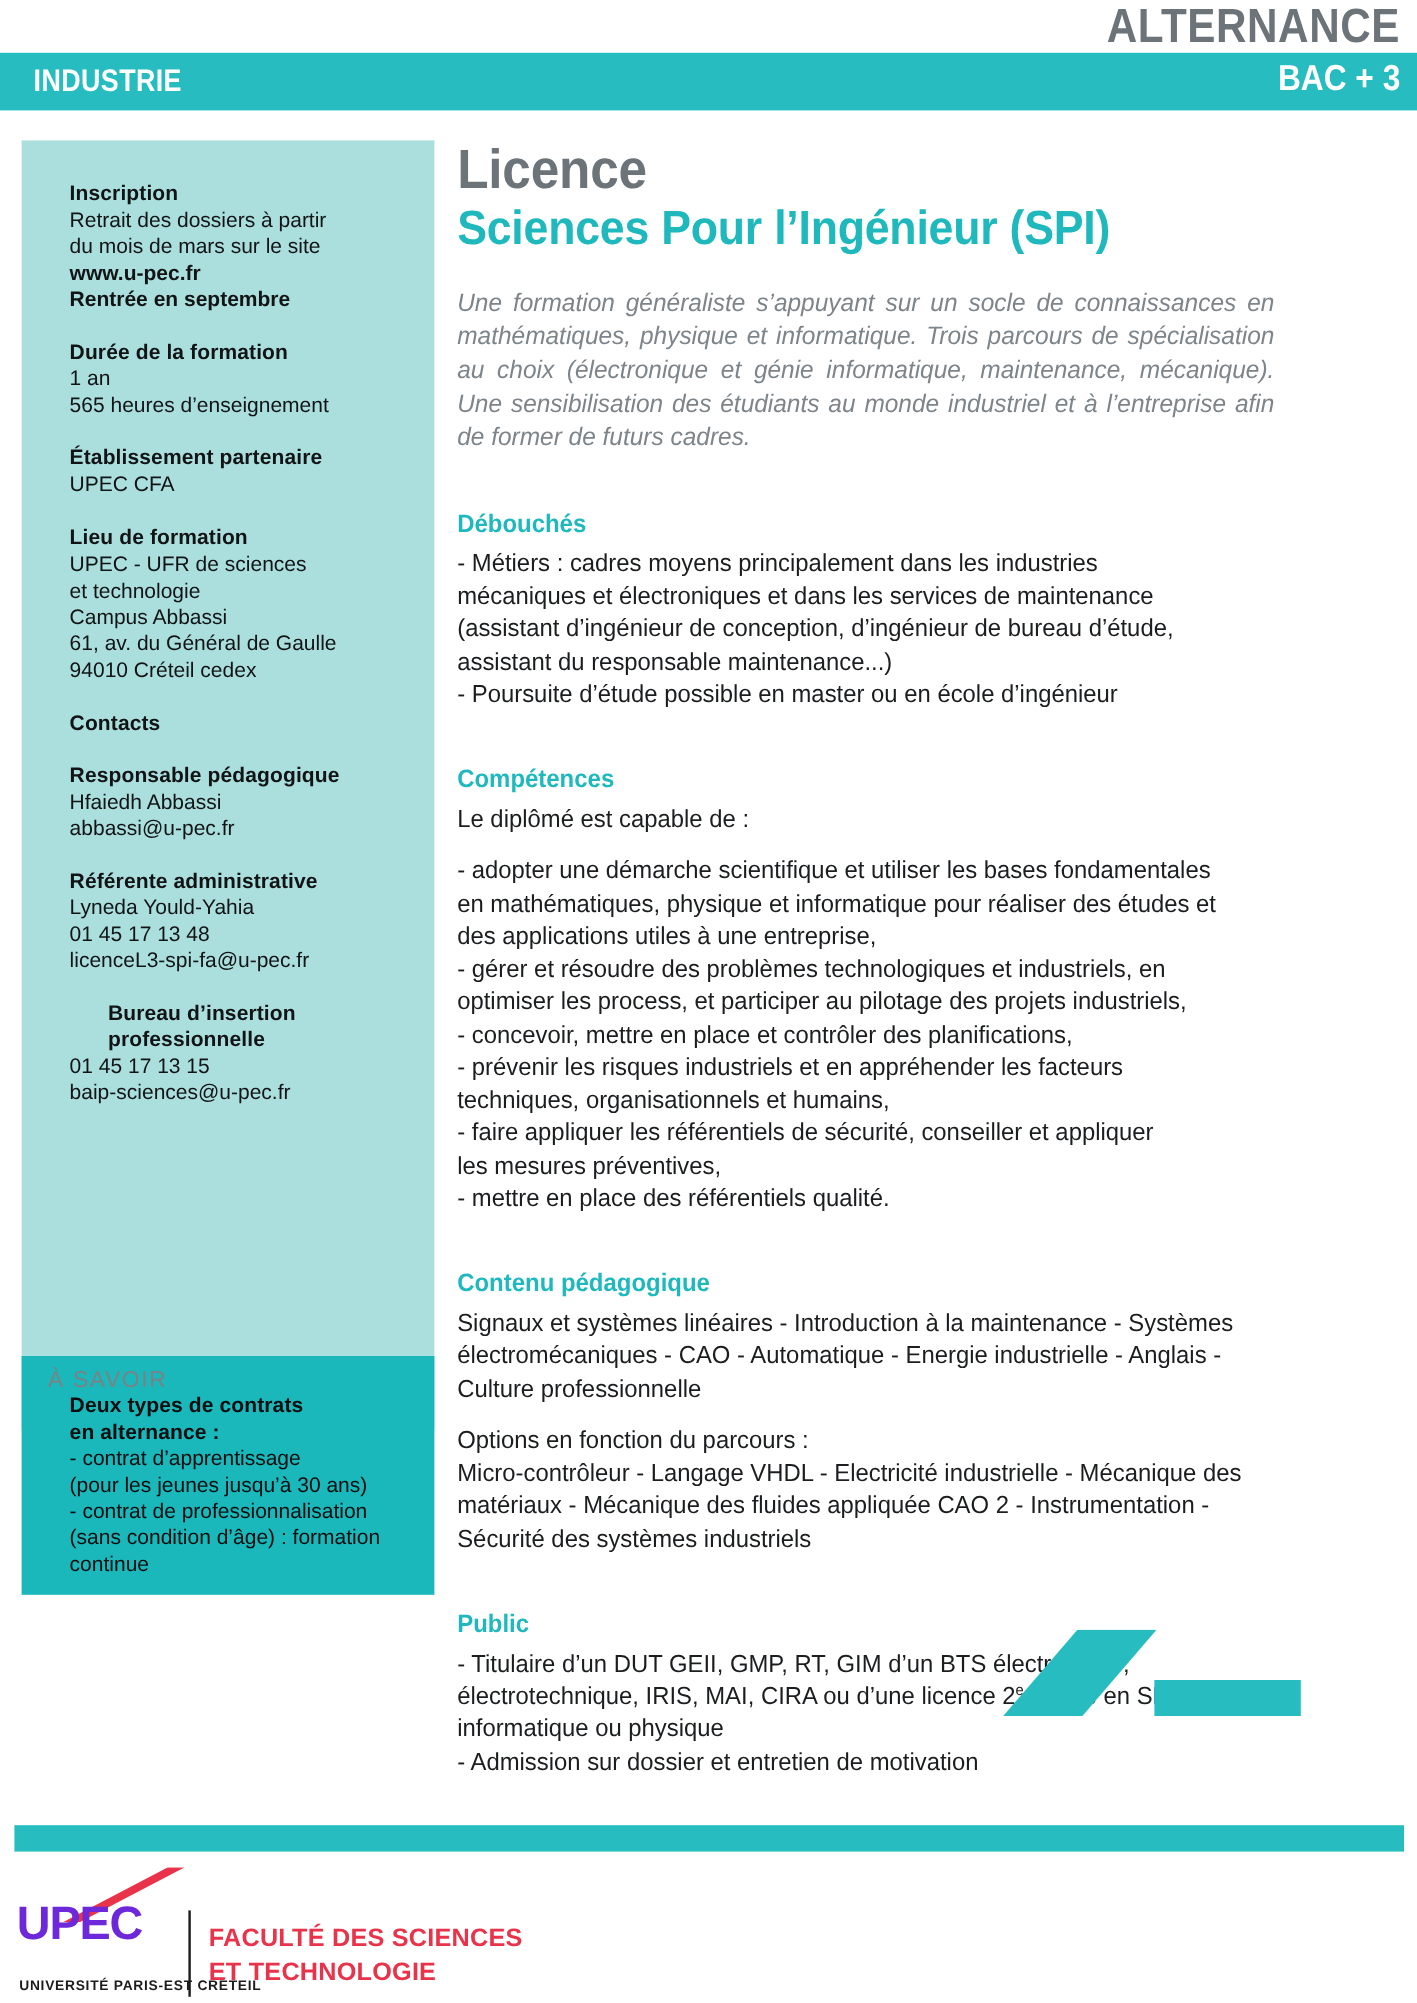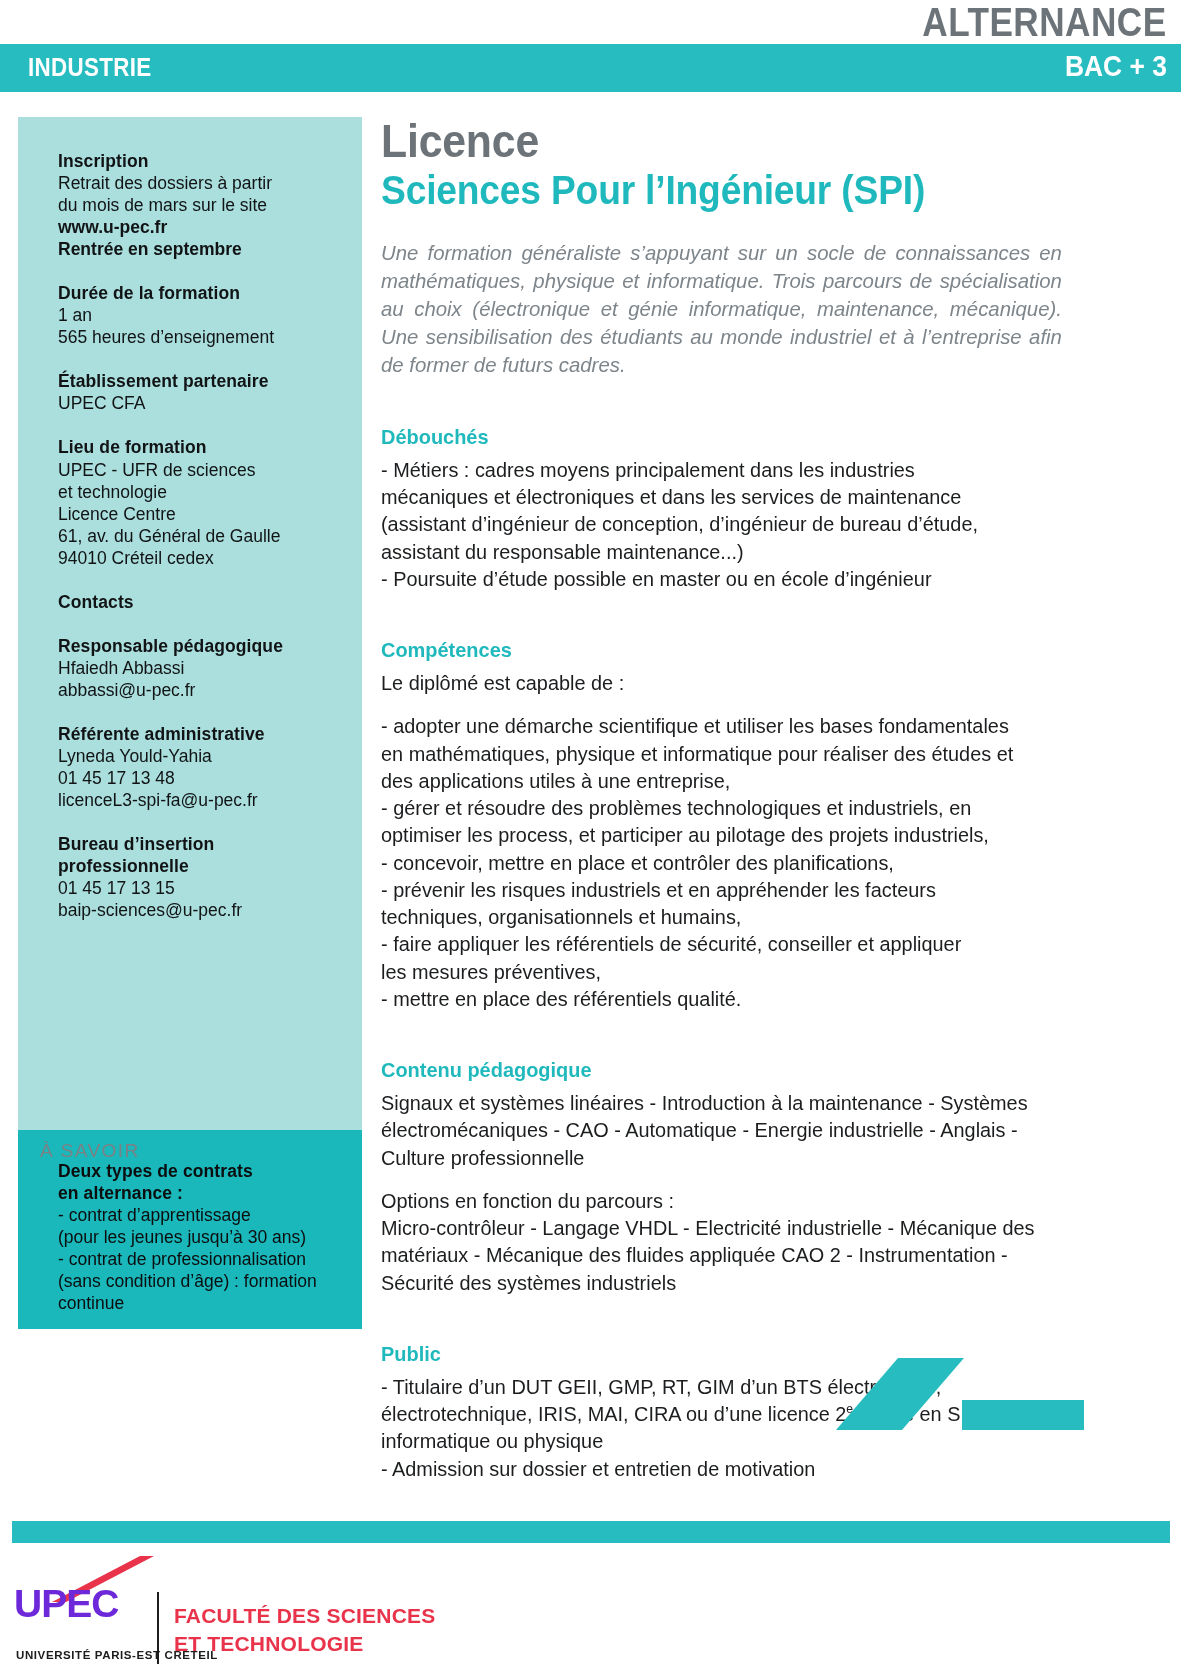--- a/index.html
+++ b/index.html
@@ -284,40 +284,40 @@
           <div class="sb-line">565 heures d’enseignement</div>
         </div>
         <div class="sb-group">
           <div class="sb-title sb-line" style="white-space: pre-line;">Établissement partenaire</div>
           <div class="sb-line">UPEC CFA</div>
         </div>
         <div class="sb-group">
           <div class="sb-title sb-line" style="white-space: pre-line;">Lieu de formation</div>
           <div class="sb-line">UPEC - UFR de sciences</div>
           <div class="sb-line">et technologie</div>
-          <div class="sb-line">Licence Centre</div>
+          <div class="sb-line">Campus Abbassi</div>
           <div class="sb-line">61, av. du Général de Gaulle</div>
           <div class="sb-line">94010 Créteil cedex</div>
         </div>
         <div class="sb-group">
           <div class="sb-title sb-line" style="white-space: pre-line;">Contacts</div>
         </div>
         <div class="sb-group">
           <div class="sb-title sb-line" style="white-space: pre-line;">Responsable pédagogique</div>
           <div class="sb-line">Hfaiedh Abbassi</div>
           <div class="sb-line">abbassi@u-pec.fr</div>
         </div>
         <div class="sb-group">
           <div class="sb-title sb-line" style="white-space: pre-line;">Référente administrative</div>
           <div class="sb-line">Lyneda Yould-Yahia</div>
           <div class="sb-line">01 45 17 13 48</div>
           <div class="sb-line">licenceL3-spi-fa@u-pec.fr</div>
         </div>
         <div class="sb-group">
-          <div class="sb-title sb-line" style="white-space: pre-line;">Bureau d’insertion
+          <div class="sb-title sb-line" style="white-space: pre-line; margin-left: 32px;">Bureau d’insertion
 professionnelle</div>
           <div class="sb-line">01 45 17 13 15</div>
           <div class="sb-line">baip-sciences@u-pec.fr</div>
         </div>
       </div>
   </div>
 
   <div class="a-savoir">À SAVOIR</div>
 
   <div class="savoir-box">

